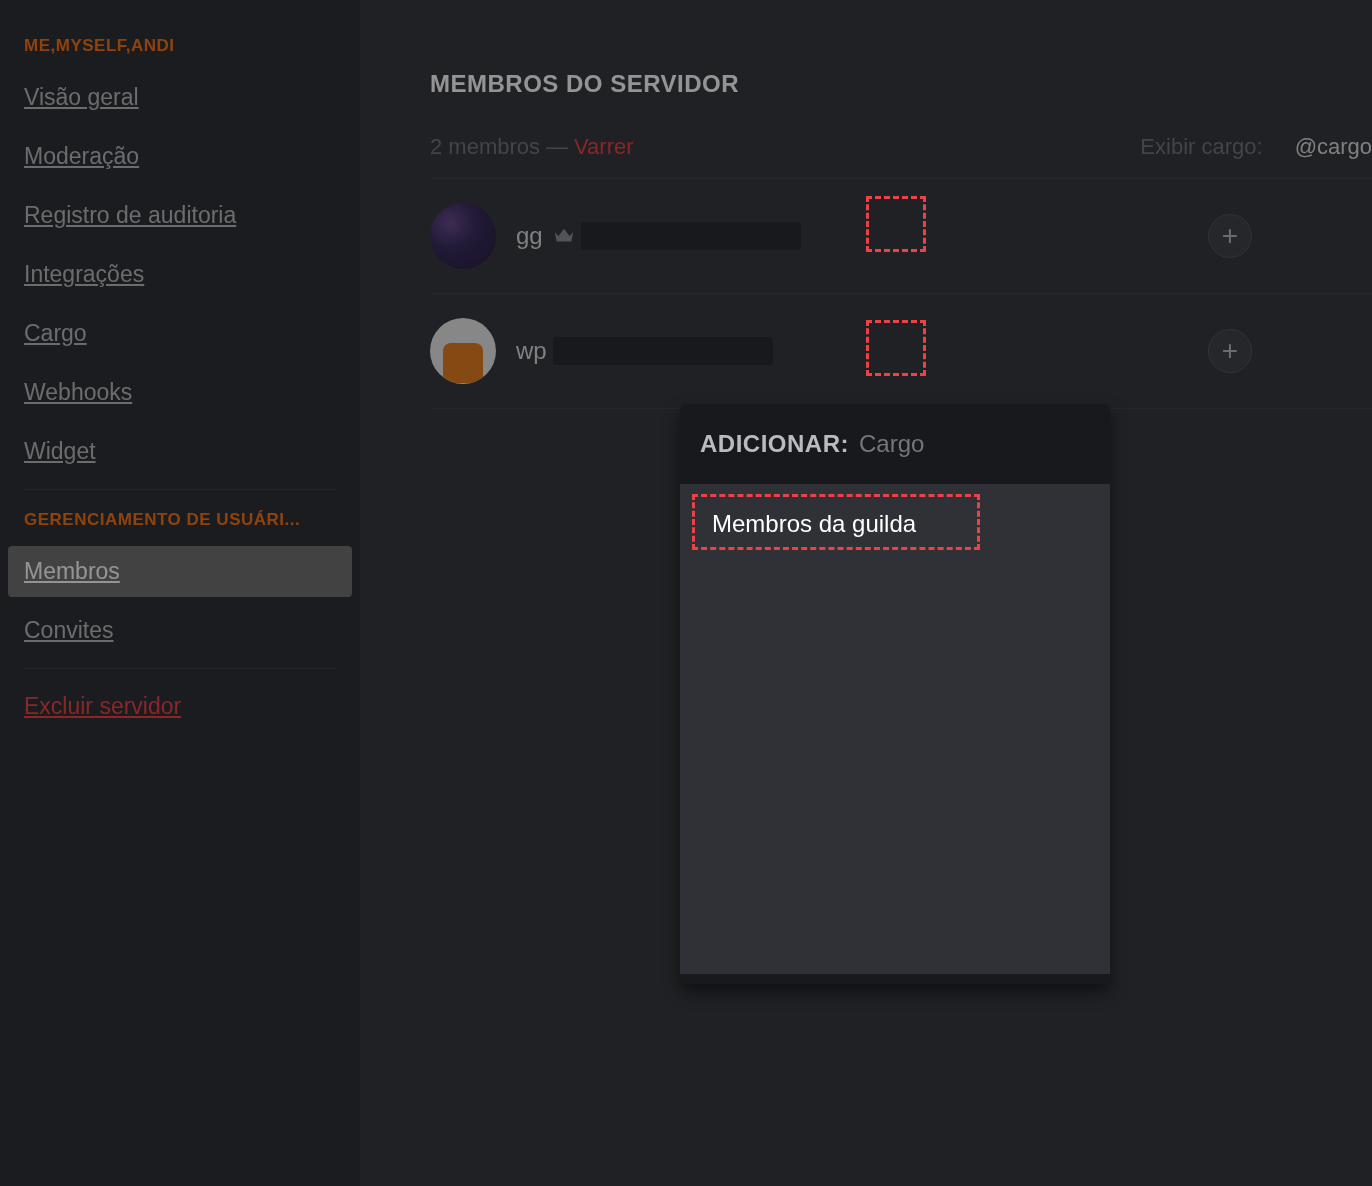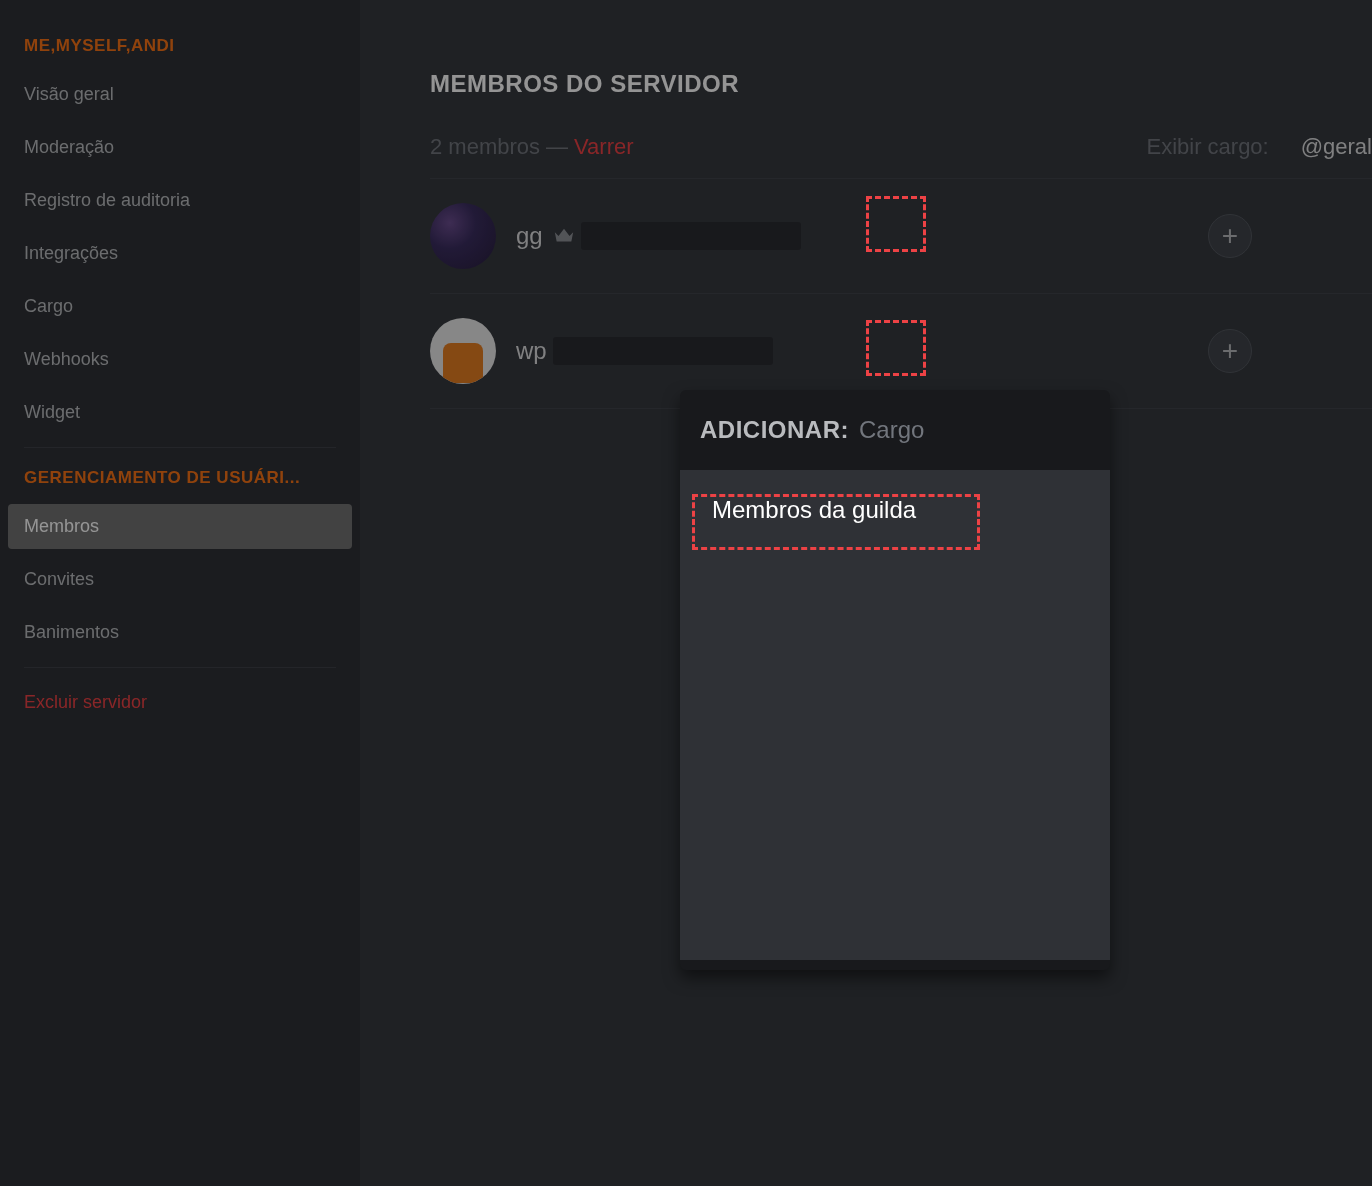--- a/index.html
+++ b/index.html
@@ -31,28 +31,29 @@
     }
     .sidebar-header {
       font-size: 17px;
       font-weight: 700;
       color: #f97316;
       padding: 8px 16px 16px 16px;
       letter-spacing: 0.5px;
     }
     .sidebar-item {
       padding: 12px 16px;
-      font-size: 18px;
+      font-size: 23px;
       color: #b9bbbe;
       cursor: pointer;
       border-radius: 4px;
       margin: 0 0 8px 0;
       white-space: nowrap;
       overflow: hidden;
       text-overflow: ellipsis;
+      text-decoration: underline;
     }
     .sidebar-item.active {
       background: #737373;
       color: #ffffff;
     }
     .sidebar-divider {
       height: 1px;
       background: #3f4147;
       margin: 12px 16px;
     }
@@ -203,21 +204,21 @@
       height: 56px;
     }
     .highlight-2 {
       top: 320px;
       left: 866px;
       width: 60px;
       height: 56px;
     }
     .popover {
       position: absolute;
-      top: 390px;
+      top: 404px;
       left: 680px;
       width: 430px;
       background: #18191c;
       border-radius: 6px;
       box-shadow: 0 8px 16px rgba(0,0,0,0.5);
       z-index: 10;
       overflow: hidden;
       height: 580px;
     }
     .popover-header {
@@ -269,37 +270,36 @@
   <div class="sidebar-item">Moderação</div>
   <div class="sidebar-item">Registro de auditoria</div>
   <div class="sidebar-item">Integrações</div>
   <div class="sidebar-item">Cargo</div>
   <div class="sidebar-item">Webhooks</div>
   <div class="sidebar-item">Widget</div>
   <div class="sidebar-divider"></div>
   <div class="sidebar-header">GERENCIAMENTO DE USUÁRI...</div>
   <div class="sidebar-item active">Membros</div>
   <div class="sidebar-item">Convites</div>
-  <div class="sidebar-item">Banimentos</div>
   <div class="sidebar-divider"></div>
   <div class="sidebar-item danger">Excluir servidor</div>
 </div>
 
 <div class="content">
   <div class="page-title">MEMBROS DO SERVIDOR</div>
 
   <div class="members-info">
     <div class="members-info-left">
       <span class="members-count">2 membros</span>
       <span class="dash">—</span>
       <span class="prune-link">Varrer</span>
     </div>
     <div class="display-role">
       <span class="display-role-label">Exibir cargo:</span>
-      <span class="display-role-value">@geral</span>
+      <span class="display-role-value">@cargo</span>
     </div>
   </div>
 
   <div class="hr"></div>
 
   <div class="member-row">
     <div class="avatar gg"></div>
     <div class="member-name-area">
       <div class="member-name-line">
         <span class="member-name">gg</span>

